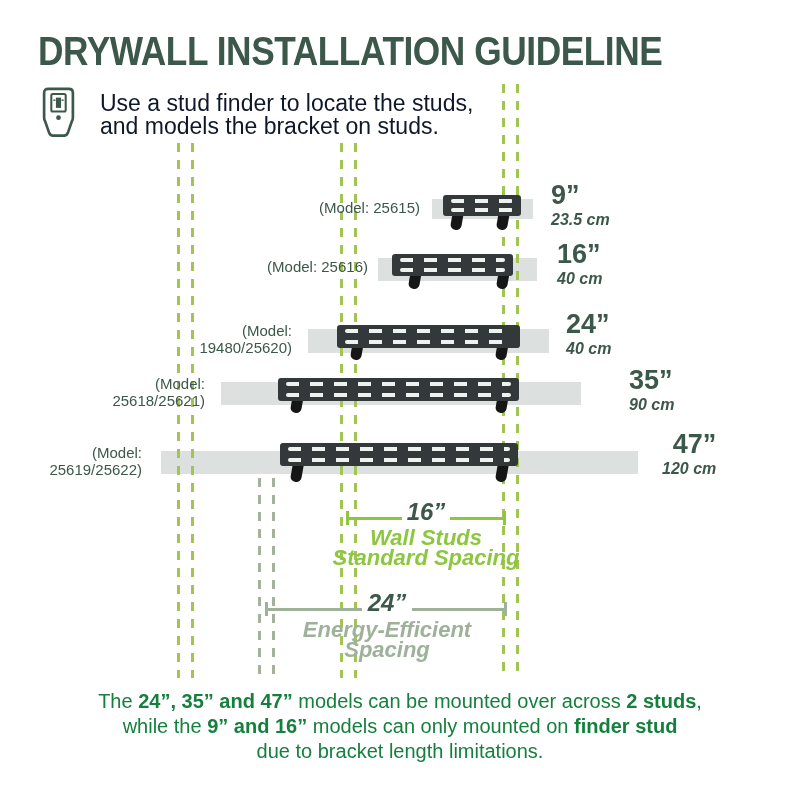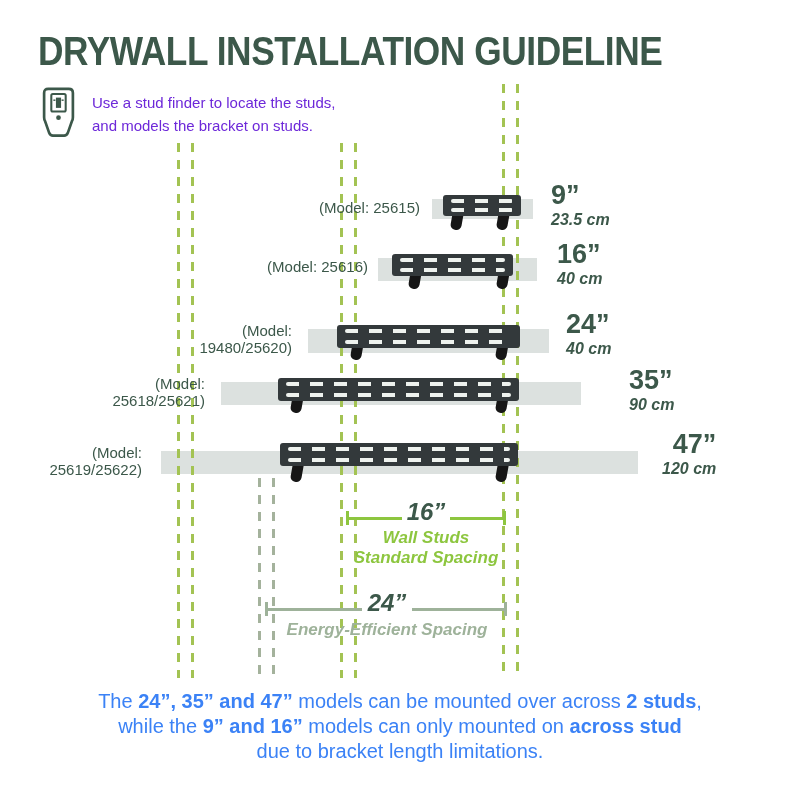--- a/index.html
+++ b/index.html
@@ -6,21 +6,21 @@
   .canvas{position:relative;width:800px;height:800px;background:#ffffff;overflow:hidden;
           font-family:"Liberation Sans", sans-serif;color:#3c584a;}
 
   
   .title{position:absolute;left:38px;top:28px;font-size:41px;font-weight:bold;
          letter-spacing:-0.5px;color:#3c584a;transform:scaleX(0.86);transform-origin:left top;
          white-space:nowrap;}
 
   
   .intro-icon{position:absolute;left:40px;top:87px;}
-  .intro-text{position:absolute;left:92px;top:92px;font-size:15px;line-height:22.5px;color:#6d28d9;}
+  .intro-text{position:absolute;left:100px;top:92px;font-size:23px;line-height:22.5px;color:#0f172a;}
 
   
   .vdash{position:absolute;width:3px;z-index:2;
          background:repeating-linear-gradient(to bottom,var(--c,#a3c353) 0 9px,transparent 9px 17px);}
   .dA1{left:177px;top:143px;height:535px;}
   .dA2{left:191px;top:143px;height:535px;}
   .dB1{left:340px;top:143px;height:535px;}
   .dB2{left:354px;top:143px;height:535px;}
   .dC1{left:502px;top:84px;height:594px;}
   .dC2{left:516px;top:84px;height:594px;}
@@ -40,27 +40,27 @@
   .size-in{font-size:27px;font-weight:bold;line-height:1.05;color:#3c584a;}
   .size-cm{font-size:16px;font-weight:bold;font-style:italic;color:#3c584a;margin-top:2px;}
 
   
   .dim-line{position:absolute;height:3px;z-index:5;}
   .dim-tick{position:absolute;width:3px;height:14px;z-index:5;}
   .c-bright{background:#8dc63f;}
   .c-sage{background:#9eb29a;}
   .dim-value{position:absolute;width:100px;text-align:center;font-size:24px;font-weight:bold;
              font-style:italic;color:#3c584a;z-index:5;}
-  .dim-label{position:absolute;width:220px;text-align:center;font-size:17px;font-weight:bold;
+  .dim-label{position:absolute;width:220px;text-align:center;font-size:22px;font-weight:bold;
              font-style:italic;line-height:20px;z-index:5;}
   .t-bright{color:#8dc63f;} .t-sage{color:#9eb29a;}
 
   
   .footer{position:absolute;left:0;top:689px;width:800px;text-align:center;
-          font-size:20px;line-height:25px;color:#3b82f6;z-index:5;}
+          font-size:20px;line-height:25px;color:#15803d;z-index:5;}
 </style>
 </head>
 <body>
 
 <div class="canvas">
 
   <h1 class="title" style="margin:0;">DRYWALL INSTALLATION GUIDELINE</h1>
 
   <div class="intro-icon">
     <svg width="37" height="50" viewBox="0 0 36 48">
@@ -180,17 +180,17 @@
   <div class="dim-line c-sage" style="left:268px;top:608px;width:94px;"></div>
   <div class="dim-value" style="left:337px;top:589px;">24”</div>
   <div class="dim-line c-sage" style="left:412px;top:608px;width:94px;"></div>
   <div class="dim-tick c-sage" style="left:504px;top:602px;"></div>
   <div class="dim-label t-sage" style="left:277px;top:620px;">
     <div>Energy-Efficient Spacing</div>
   </div>
 
   <div class="footer">
     <div><span>The </span><b>24”, 35” and 47”</b><span> models can be mounted over across </span><b>2 studs</b><span>,</span></div>
-    <div><span>while the </span><b>9” and 16”</b><span> models can only mounted on </span><b>across stud</b></div>
+    <div><span>while the </span><b>9” and 16”</b><span> models can only mounted on </span><b>finder stud</b></div>
     <div><span>due to bracket length limitations.</span></div>
   </div>
 
 </div>
 
 </body></html>

